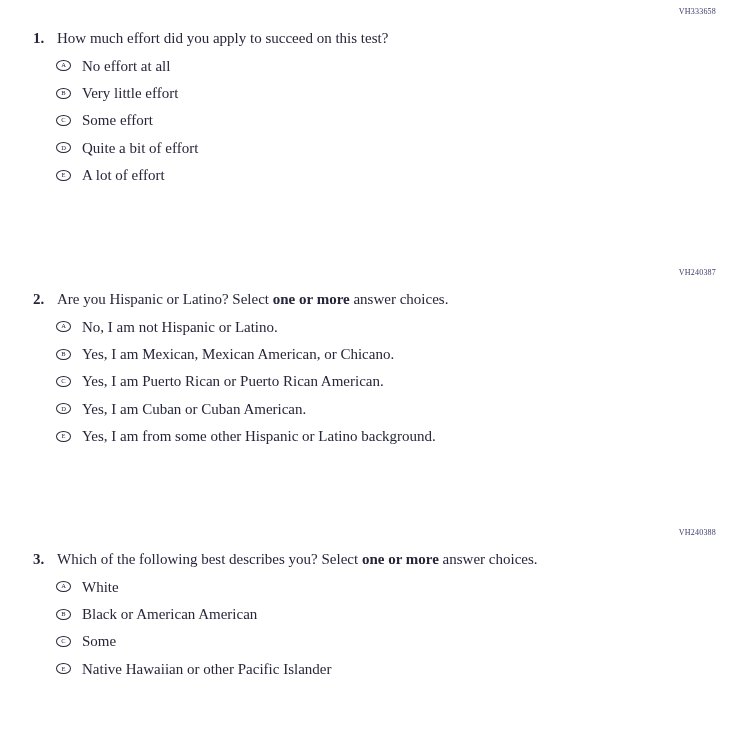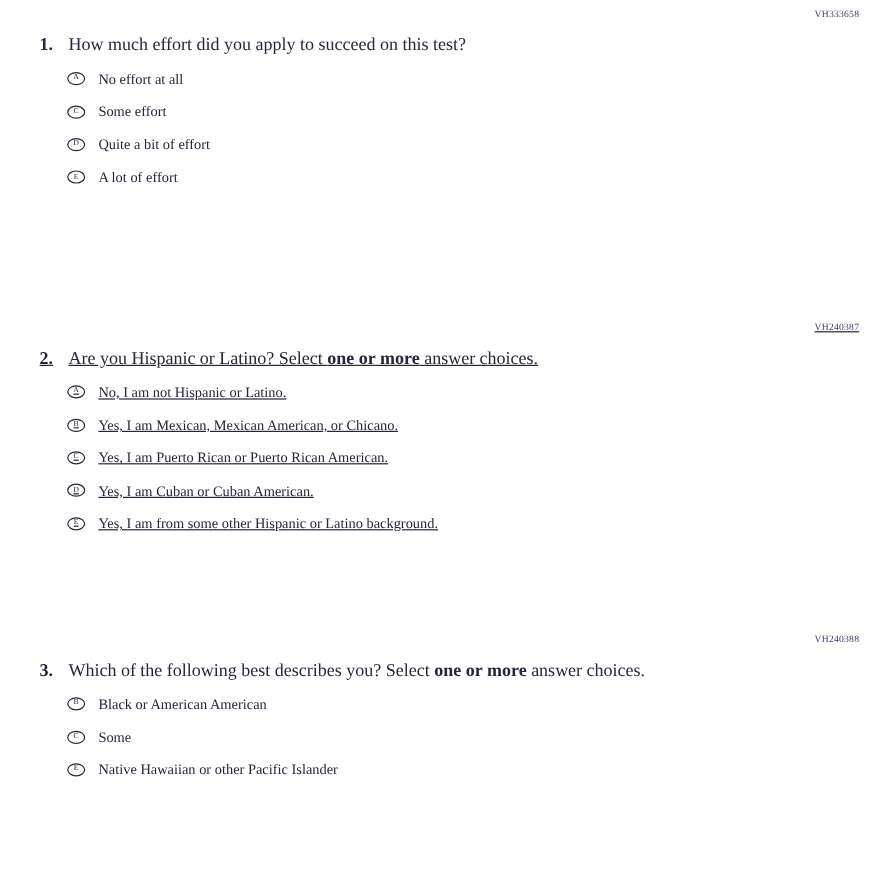--- a/index.html
+++ b/index.html
@@ -65,21 +65,21 @@
     align-items: center;
     justify-content: center;
     font-size: 6.5px;
     line-height: 1;
     color: #26263a;
     margin-right: 11px;
     cursor: pointer;
     background: #ffffff;
   }
   .option-label {
-    font-size: 12px;
+    font-size: 15px;
     line-height: 18px;
     white-space: nowrap;
   }
 </style>
 </head>
 <body>
 
 <div class="page">
 
   <section class="question-block" style="top: 6px;">
@@ -90,40 +90,46 @@
     </div>
     <div class="options">
       <div class="option-row">
         <span class="bubble">
             <span>A</span>
           </span>
         <span class="option-label">No effort at all</span>
       </div>
       <div class="option-row">
         <span class="bubble">
+            <span>B</span>
+          </span>
+        <span class="option-label">Very little effort</span>
+      </div>
+      <div class="option-row">
+        <span class="bubble">
             <span>C</span>
           </span>
         <span class="option-label">Some effort</span>
       </div>
       <div class="option-row">
         <span class="bubble">
             <span>D</span>
           </span>
         <span class="option-label">Quite a bit of effort</span>
       </div>
       <div class="option-row">
         <span class="bubble">
             <span>E</span>
           </span>
         <span class="option-label">A lot of effort</span>
       </div>
     </div>
   </section>
 
-  <section class="question-block" style="top: 267px; text-decoration: underline;">
+  <section class="question-block" style="top: 267px;">
     <div class="accession-code">VH240387</div>
     <div class="question-line">
       <span class="q-number">2.</span>
       <span class="q-text"><span>Are you Hispanic or Latino? Select </span><span class="bold-seg">one or more</span><span> answer choices.</span></span>
     </div>
     <div class="options">
       <div class="option-row">
         <span class="bubble">
             <span>A</span>
           </span>
@@ -158,20 +164,26 @@
 
   <section class="question-block" style="top: 527px;">
     <div class="accession-code">VH240388</div>
     <div class="question-line">
       <span class="q-number">3.</span>
       <span class="q-text"><span>Which of the following best describes you? Select </span><span class="bold-seg">one or more</span><span> answer choices.</span></span>
     </div>
     <div class="options">
       <div class="option-row">
         <span class="bubble">
+            <span>A</span>
+          </span>
+        <span class="option-label">White</span>
+      </div>
+      <div class="option-row">
+        <span class="bubble">
             <span>B</span>
           </span>
         <span class="option-label">Black or American American</span>
       </div>
       <div class="option-row">
         <span class="bubble">
             <span>C</span>
           </span>
         <span class="option-label">Some</span>
       </div>

